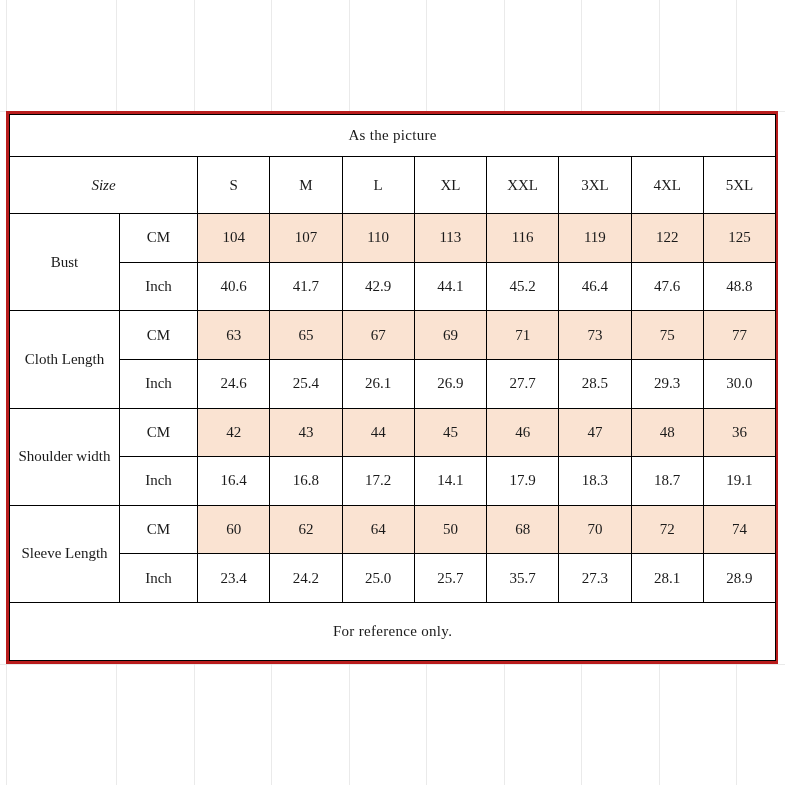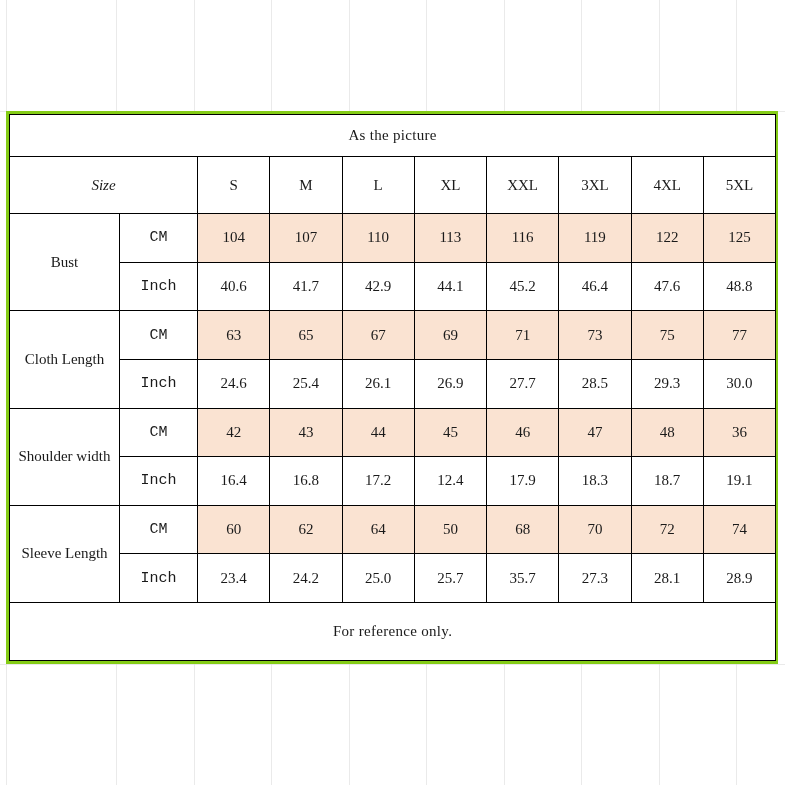--- a/index.html
+++ b/index.html
@@ -31,21 +31,21 @@
   .bg-ticks .v { width: 1px; height: 785px; top: 0; opacity: .55; }
   .bg-ticks .h { height: 1px; width: 785px; left: 0; opacity: .55; }
 
   .chart-wrap {
     position: absolute;
     left: 6px;
     top: 111px;
     width: 772px;
     height: 553px;
     box-sizing: border-box;
-    border: 3px solid #84cc16;
+    border: 3px solid #b91c1c;
     background: #ffffff;
     z-index: 2;
   }
 
   table.size-table {
     width: 100%;
     height: 100%;
     border-collapse: collapse;
     table-layout: fixed;
   }
@@ -82,21 +82,20 @@
     height: 56px;
   }
 
   
   .metric-cell {
     font-size: 15.5px;
     font-family: Liberation Serif, serif;
   }
   .unit-cell {
     font-size: 14px;
-    font-family: Liberation Mono, monospace;
   }
   .value-cell {
     font-size: 15px;
   }
   .value-cell.cm {
     background: #fae3d2;
   }
 
   .col-label { width: 110px; }
   .col-unit  { width: 78px; }
@@ -205,21 +204,21 @@
           <td class="value-cell cm">46</td>
           <td class="value-cell cm">47</td>
           <td class="value-cell cm">48</td>
           <td class="value-cell cm">36</td>
         </tr>
         <tr>
           <td class="unit-cell">Inch</td>
           <td class="value-cell">16.4</td>
           <td class="value-cell">16.8</td>
           <td class="value-cell">17.2</td>
-          <td class="value-cell">12.4</td>
+          <td class="value-cell">14.1</td>
           <td class="value-cell">17.9</td>
           <td class="value-cell">18.3</td>
           <td class="value-cell">18.7</td>
           <td class="value-cell">19.1</td>
         </tr>
         <tr>
           <td class="metric-cell" rowspan="2">Sleeve Length</td>
           <td class="unit-cell">CM</td>
           <td class="value-cell cm">60</td>
           <td class="value-cell cm">62</td>

